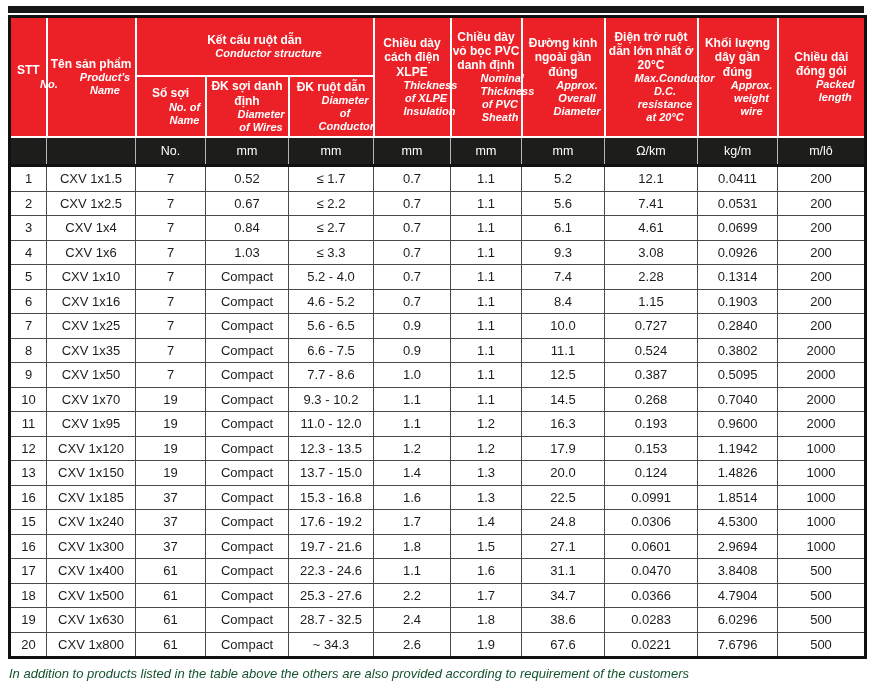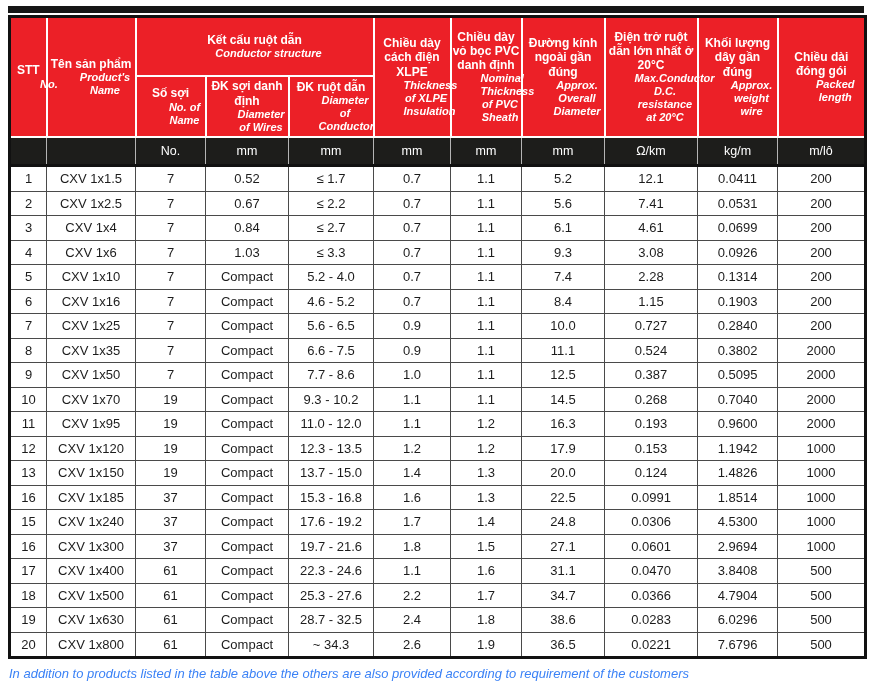--- a/index.html
+++ b/index.html
@@ -75,21 +75,21 @@
   .footnote { margin-top: 7px; padding-left: 1px; width: 860px; }
   .footnote .vi-line {
     font-weight: bold;
     font-size: 13.5px;
     color: #0d0d0d;
     line-height: 1.25;
   }
   .footnote .en-line {
     font-style: italic;
     font-size: 13px;
-    color: #3b82f6;
+    color: #14532d;
     line-height: 1.3;
   }
 </style>
 </head>
 <body>
 
 <div class="wrap">
   <div class="top-bar"></div>
 
   <table class="spec">
@@ -422,21 +422,21 @@
           <td>500</td>
         </tr>
         <tr>
           <td>20</td>
           <td>CXV 1x800</td>
           <td>61</td>
           <td>Compact</td>
           <td>~ 34.3</td>
           <td>2.6</td>
           <td>1.9</td>
-          <td>36.5</td>
+          <td>67.6</td>
           <td>0.0221</td>
           <td>7.6796</td>
           <td>500</td>
         </tr>
       </tbody>
   </table>
 
   <div class="footnote">
     <div class="en-line">In addition to products listed in the table above the others are also provided according to requirement of the customers</div>
   </div>

